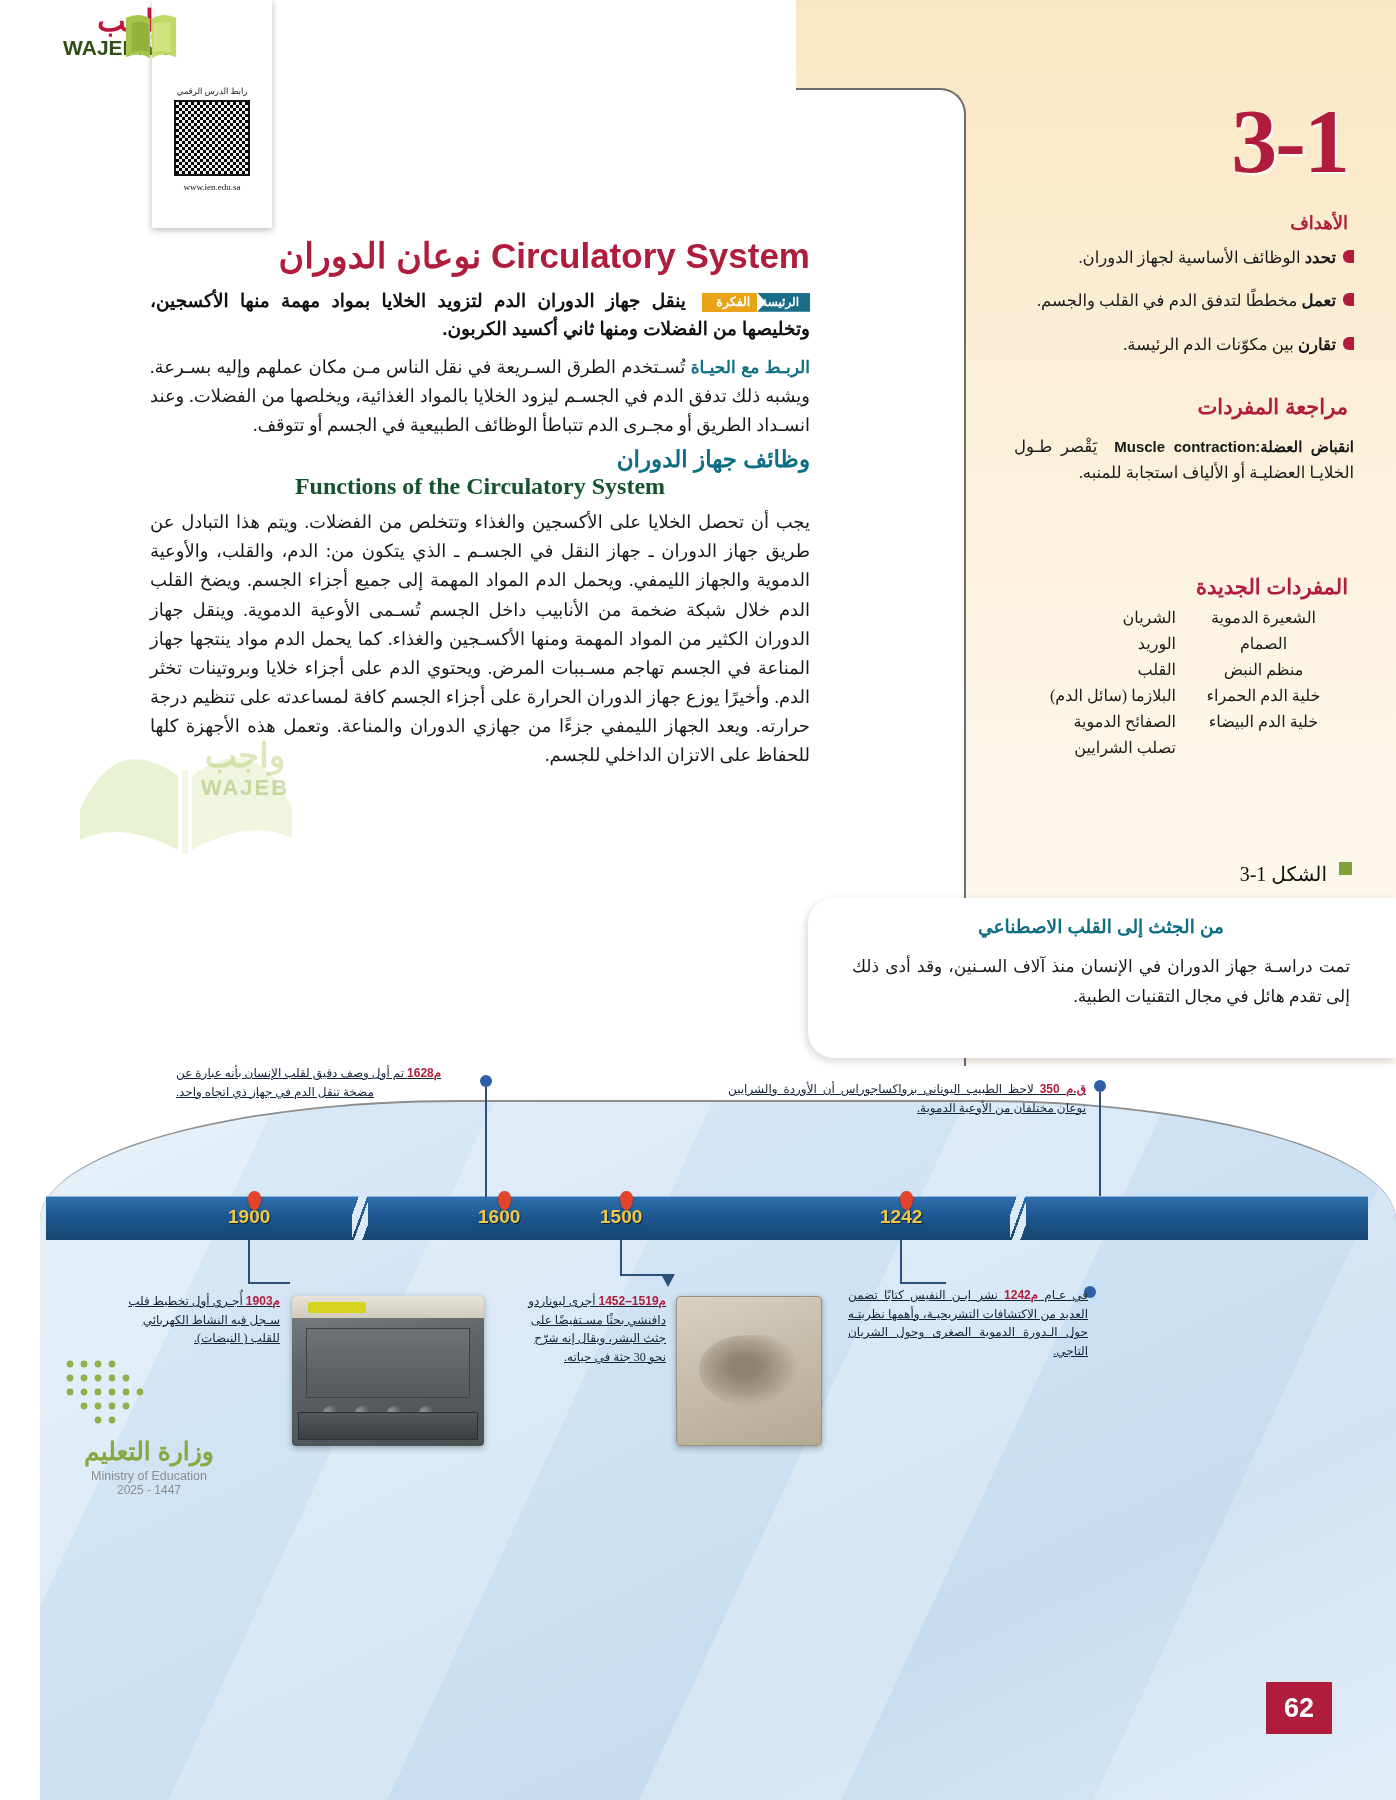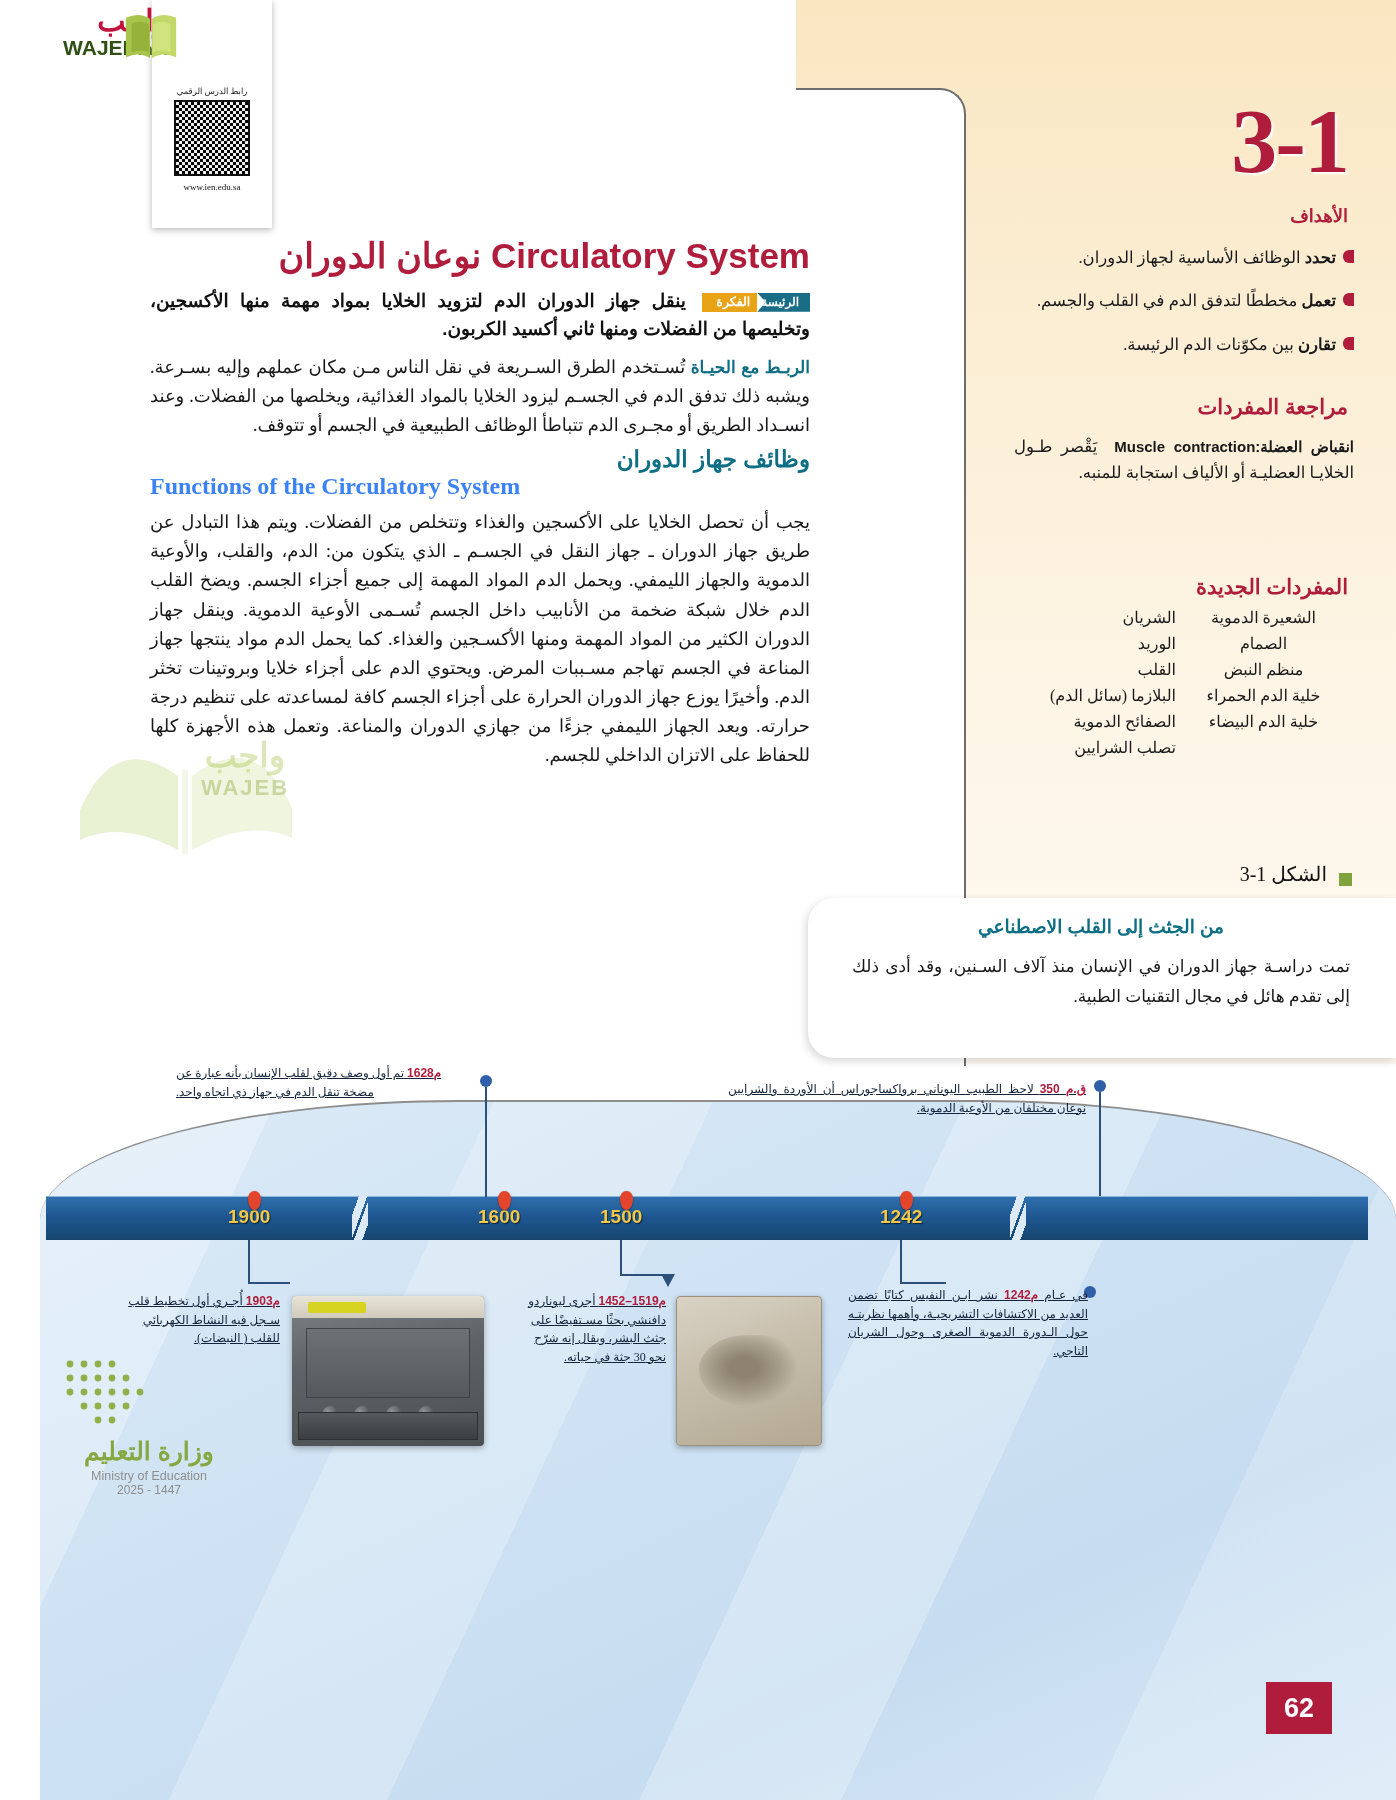--- a/index.html
+++ b/index.html
@@ -110,21 +110,21 @@
   }
   .sb-heading {
     position: absolute;
     right: 48px;
     font-family: "Liberation Sans", sans-serif;
     font-weight: bold;
     font-size: 18px;
     color: #b01d3c;
     z-index: 10;
   }
-  .sb-heading.objectives { top: 205px; }
+  .sb-heading.objectives { top: 212px; }
   .sb-heading.review { top: 395px; font-size: 21px; }
   .sb-heading.newvocab { top: 575px; font-size: 21px; }
 
   .objectives-list {
     position: absolute;
     right: 42px; top: 246px;
     width: 330px;
     z-index: 10;
   }
   .obj-item {
@@ -194,21 +194,21 @@
   }
   .wajeb-wm .w1 { font-size: 34px; color: #a9c24a; font-weight: bold; text-align: center; }
   .wajeb-wm .w2 { font-size: 22px; color: #8aa535; font-weight: bold; text-align: center; letter-spacing: 2px;}
 
   
   .figure-label {
     position: absolute;
     right: 44px; top: 862px;
     z-index: 12;
     display: flex;
-    align-items: flex-end;
+    align-items: flex-start;
     gap: 12px;
     font-size: 20px;
     font-family: "Liberation Serif", serif;
     color: #111;
     direction: rtl;
   }
   .figure-sq {
     width: 13px; height: 13px;
     background: #7fa23c;
   }
@@ -317,23 +317,23 @@
     font-weight: bold;
     font-size: 23px;
     color: #0d6e84;
     text-align: right;
     margin-top: 6px;
   }
   .sec-head-en {
     font-family: "Liberation Serif", serif;
     font-weight: bold;
     font-size: 24px;
-    color: #3b82f6;
+    color: #14532d;
     direction: ltr;
-    text-align: left;
+    text-align: center;
     margin-bottom: 8px;
   }
 
   
   .timeline-panel {
     position: absolute;
     left: 0; top: 1048px;
     width: 1396px;
     height: 752px;
     z-index: 8;

